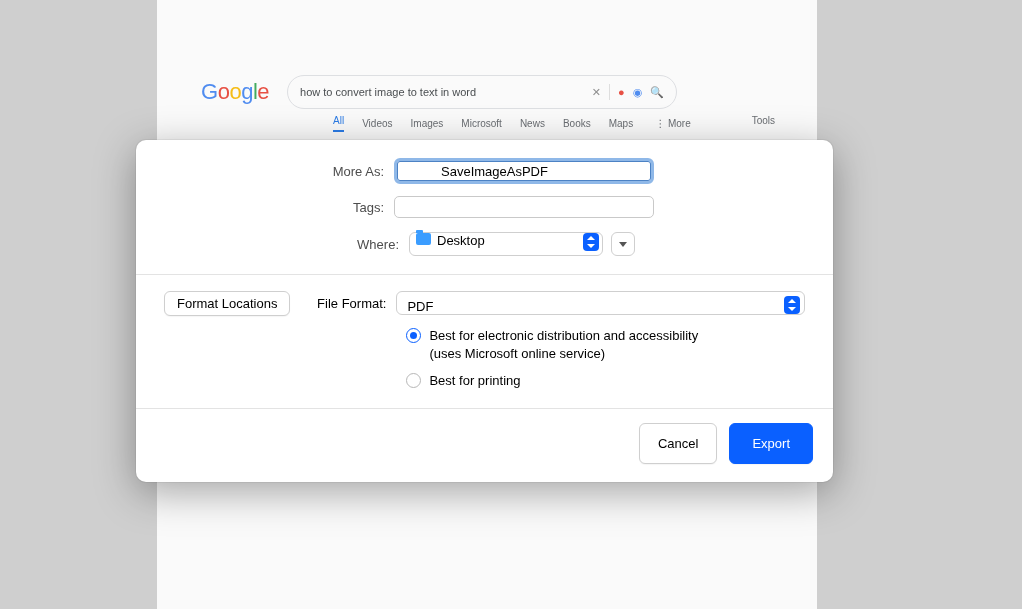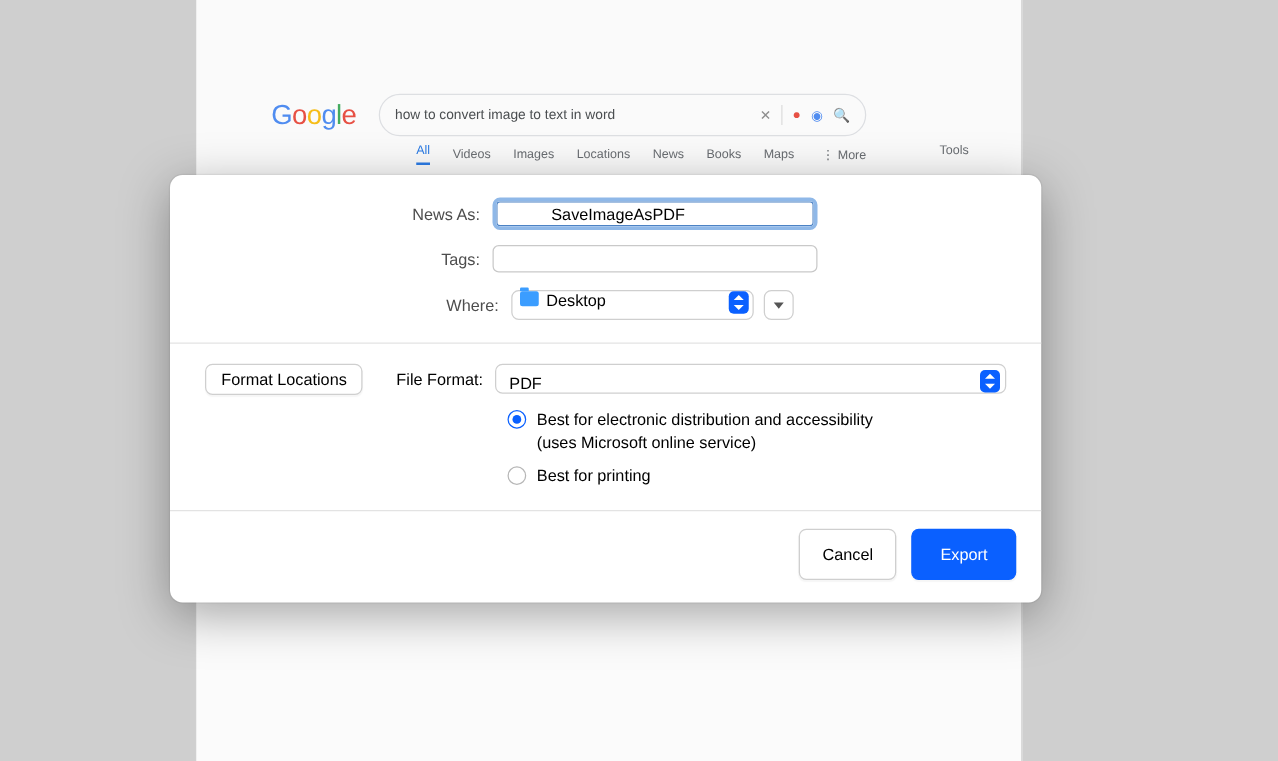--- a/index.html
+++ b/index.html
@@ -20,21 +20,21 @@
       height: 609px;
       background: #fff;
       border-left: 1px solid #d0d0d0;
       border-right: 1px solid #d0d0d0;
       filter: blur(0.2px);
       opacity: 0.9;
     }
     .gsearch-row {
       position: absolute;
       top: 75px;
-      left: 60px;
+      left: 44px;
       display: flex;
       align-items: center;
       gap: 18px;
     }
     .glogo {
       font-size: 22px;
       font-weight: 500;
       letter-spacing: -0.5px;
     }
     .glogo .b { color:#4285F4; }
@@ -189,33 +189,33 @@
         <span style="color:#ea4335">●</span>
         <span style="color:#4285F4">◉</span>
         <span style="color:#4285F4">🔍</span>
       </span>
     </div>
   </div>
   <div class="gnav">
     <span class="active">All</span>
     <span>Videos</span>
     <span>Images</span>
-    <span>Locations</span>
+    <span>Microsoft</span>
     <span>News</span>
     <span>Books</span>
     <span>Maps</span>
     <span class="more">⋮ <span>More</span></span>
   </div>
   <div class="gtools">Tools</div>
 </div>
 
 <div class="sheet">
   <div class="sheet-section">
     <div class="row">
-      <div class="lab">News As:</div>
+      <div class="lab">More As:</div>
       <input class="textin saveas-input" value="SaveImageAsPDF" style="">
     </div>
     <div class="row">
       <div class="lab">Tags:</div>
       <input class="textin tags-input" value="" style="">
     </div>
     <div class="row" style="margin-top:14px;margin-bottom:2px;">
       <div class="lab" style="width:245px">Where:</div>
       <div class="where-box">
         <span class="folder-icon"></span>

